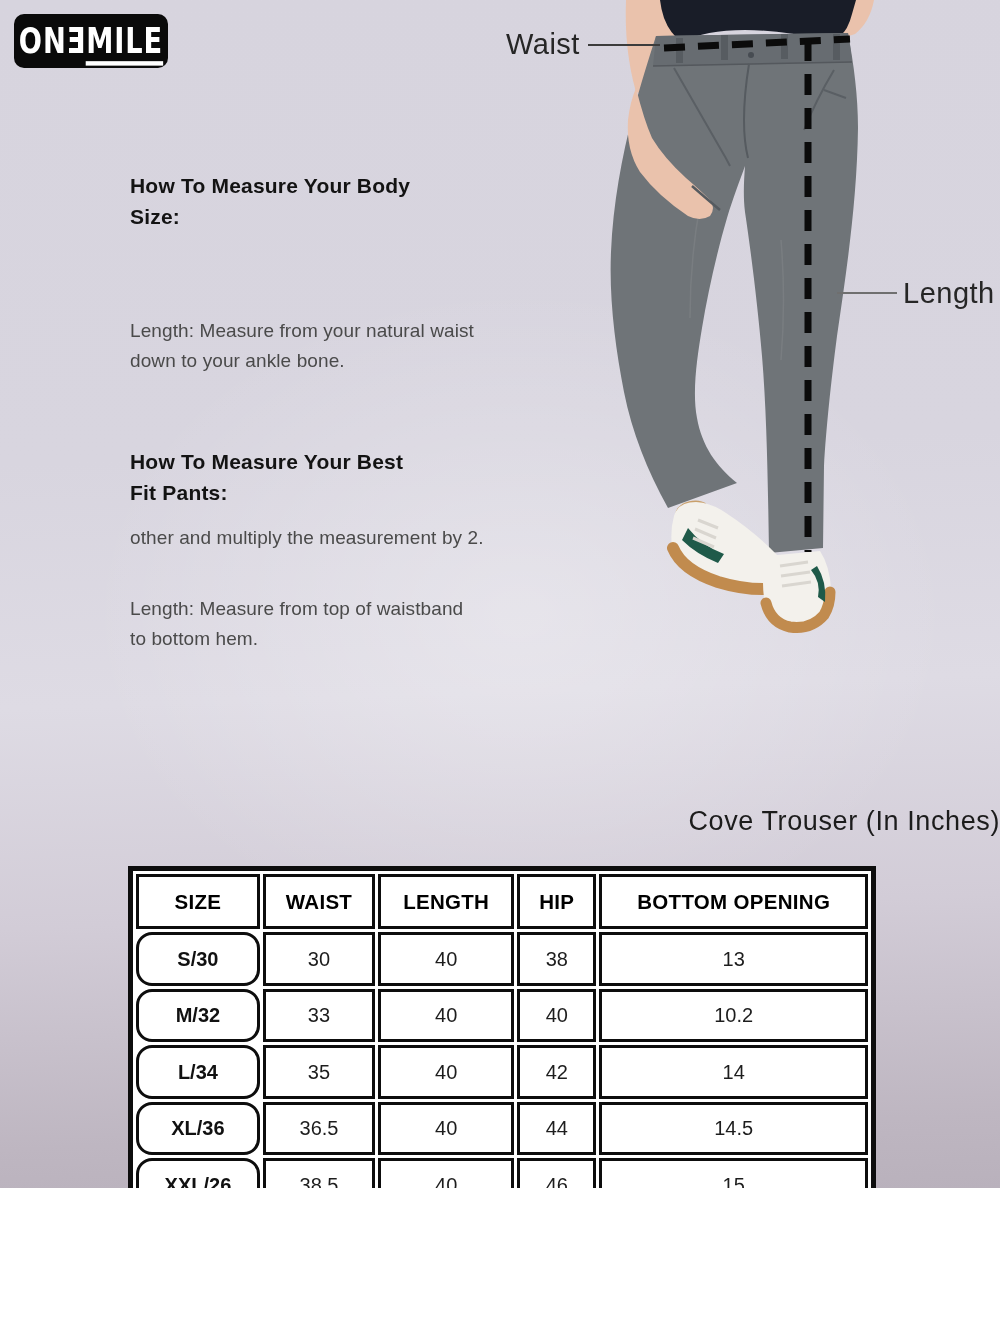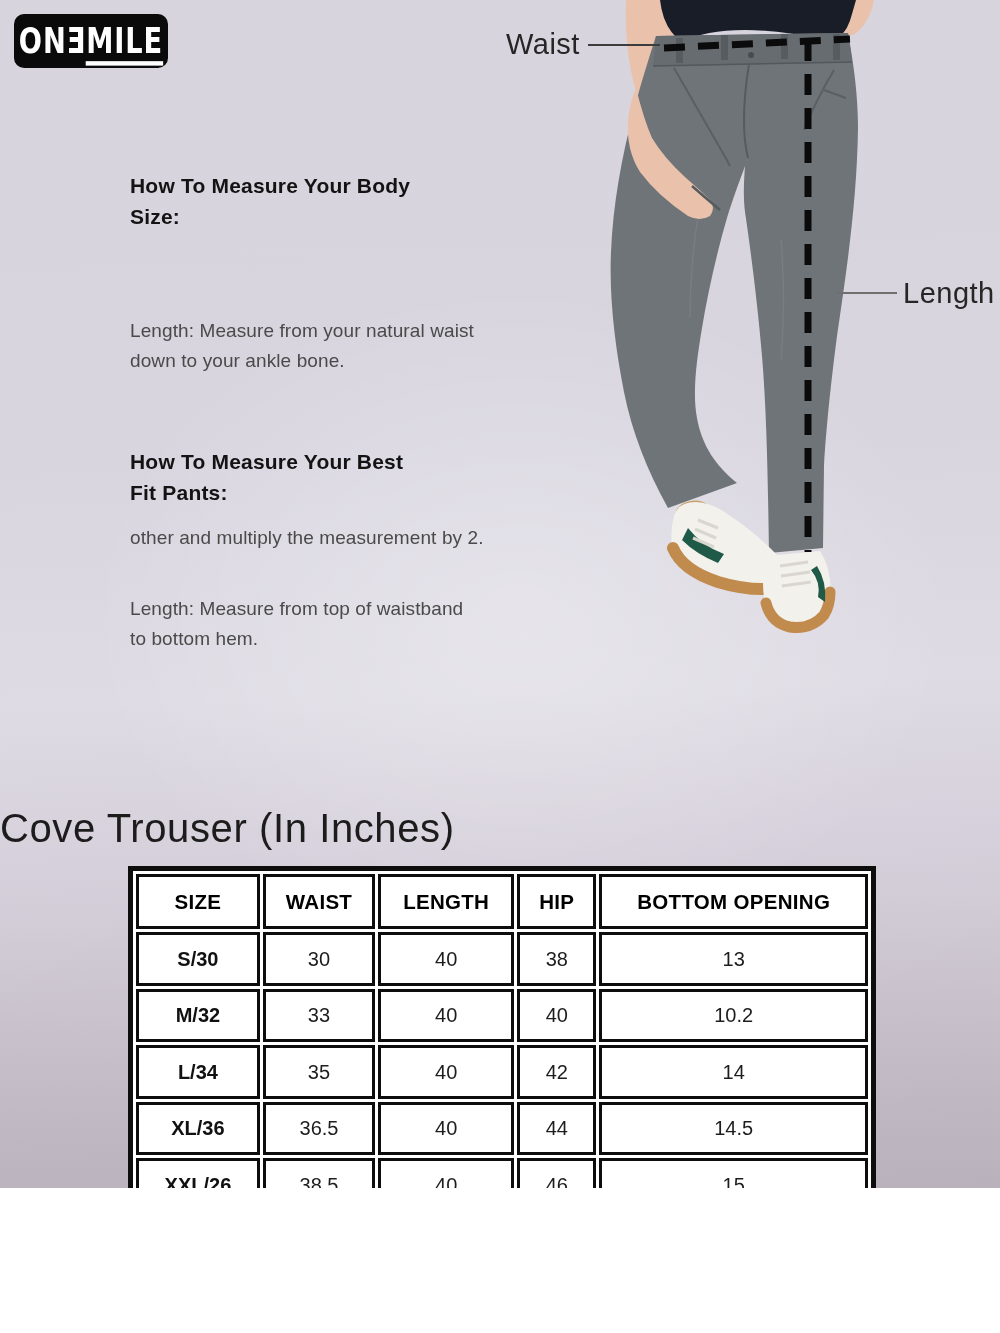--- a/index.html
+++ b/index.html
@@ -25,33 +25,33 @@
   .logo .mile{border-bottom:4px solid #fff;padding-bottom:0px;}
   
   .blk{position:absolute;left:130px;white-space:nowrap;}
   .h-line{font-size:21px;font-weight:bold;color:#131313;line-height:31px;letter-spacing:0.2px;}
   .p-line{font-size:19px;color:#4a4a4a;line-height:30px;letter-spacing:0.1px;}
   
   .fig-label{position:absolute;font-size:29px;font-weight:300;color:#262626;letter-spacing:0.5px;}
   
   .model{position:absolute;left:540px;top:0;width:420px;height:660px;}
   
-  .chart-title{position:absolute;left:0;right:0;top:806px;text-align:left;
-    font-size:40px;font-weight:300;color:#1c1c1c;letter-spacing:0.6px;}
+  .chart-title{position:absolute;left:0;right:0;top:806px;text-align:right;
+    font-size:27px;font-weight:300;color:#1c1c1c;letter-spacing:0.6px;}
   table.size-table{
     position:absolute;left:128px;top:866px;width:748px;height:354px;
     border-collapse:separate;border-spacing:3px;
     background:#ffffff;border:5px solid #0d0d0d;table-layout:fixed;
   }
   .size-table th,.size-table td{
     border:3px solid #0d0d0d;background:#ffffff;text-align:center;vertical-align:middle;
     font-size:20px;color:#1d1d1d;padding:0;
   }
   .size-table th{font-weight:bold;font-size:20.5px;letter-spacing:0.3px;color:#000;}
-  .size-table td.size-cell{font-weight:bold;color:#111;}
+  .size-table td.size-cell{font-weight:bold;color:#111;border-radius:16px;}
   
   .footnote{position:absolute;left:0;right:0;top:1245px;text-align:center;
     font-size:25px;font-weight:bold;color:#0d0d0d;letter-spacing:-0.2px;}
 </style>
 </head>
 <body>
 
 <div class="page">
 
   <div class="logo">

